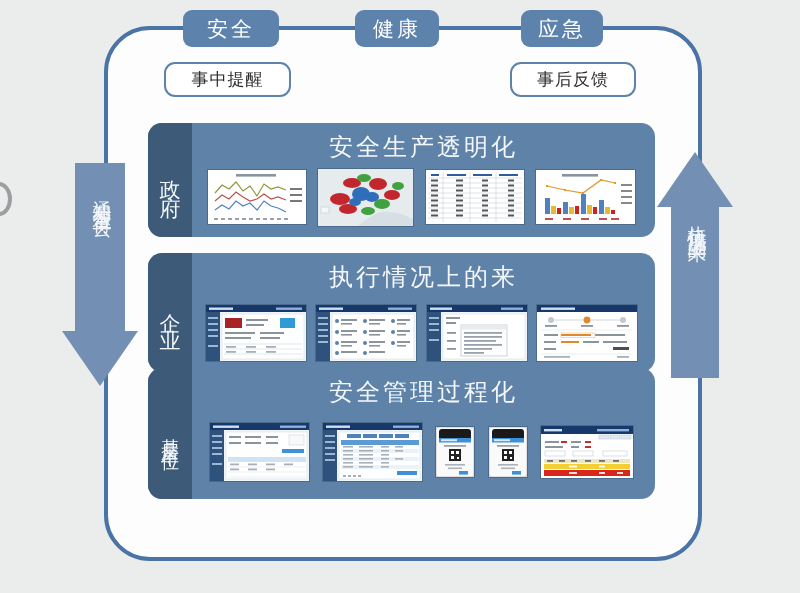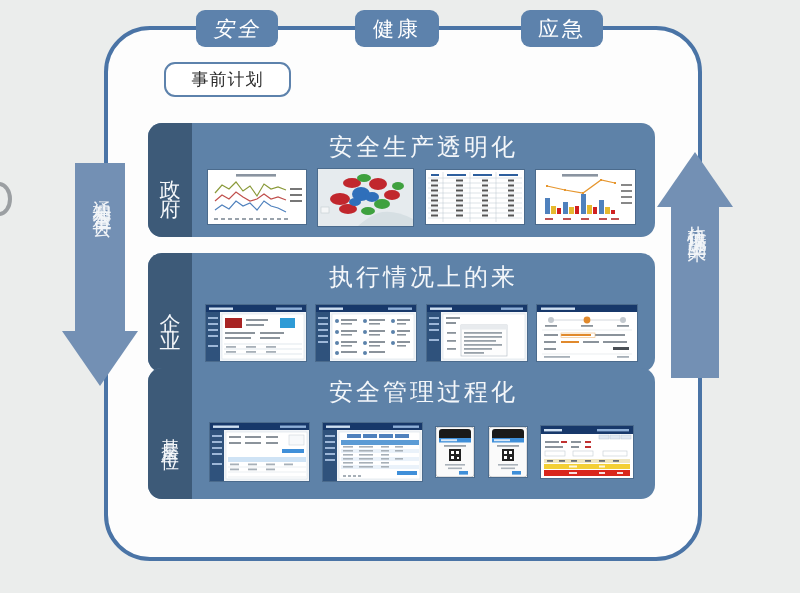--- a/index.html
+++ b/index.html
@@ -12,21 +12,21 @@
              background:#fdfdfd; border:4px solid #4a74a6; border-radius:46px; }
 
   
   .edge-dot { position:absolute; left:-14px; top:182px; width:26px; height:34px;
               border:4px solid #5a5f66; border-radius:50%; opacity:.55; background:transparent; }
 
   
   .tab { position:absolute; top:10px; height:37px; background:#5d82ac; border-radius:9px;
          color:#fff; font-size:21px; letter-spacing:3px; display:flex; align-items:center;
          justify-content:center; z-index:4; }
-  .tab1 { left:196px; width:82px;font-style:italic; }
+  .tab1 { left:183px; width:96px; }
   .tab2 { left:355px; width:84px; }
   .tab3 { left:521px; width:82px; }
 
   
   .phase { position:absolute; top:62px; height:35px; background:#fff; border:2px solid #5d82ac;
            border-radius:11px; color:#2b2b2b; font-size:17px; letter-spacing:1px;
            display:flex; align-items:center; justify-content:center; z-index:3; }
   .ph1 { left:164px; width:127px; }
   .ph2 { left:337px; width:126px; }
   .ph3 { left:510px; width:126px; }
@@ -82,21 +82,24 @@
       <span>安全</span>
     </div>
   <div class="tab tab2">
       <span>健康</span>
     </div>
   <div class="tab tab3">
       <span>应急</span>
     </div>
 
   <div class="phase ph1">
-      <span>事前计划</span>
+      <span>事中提醒</span>
+    </div>
+  <div class="phase ph3">
+      <span>事后反馈</span>
     </div>
 
   <div class="arrow arrow-left">
     <div class="shaft"></div>
     <div class="head-down"></div>
     <div class="vtext">通知公告下得去</div>
   </div>
 
   <div class="arrow arrow-right">
     <div class="head-up"></div>

